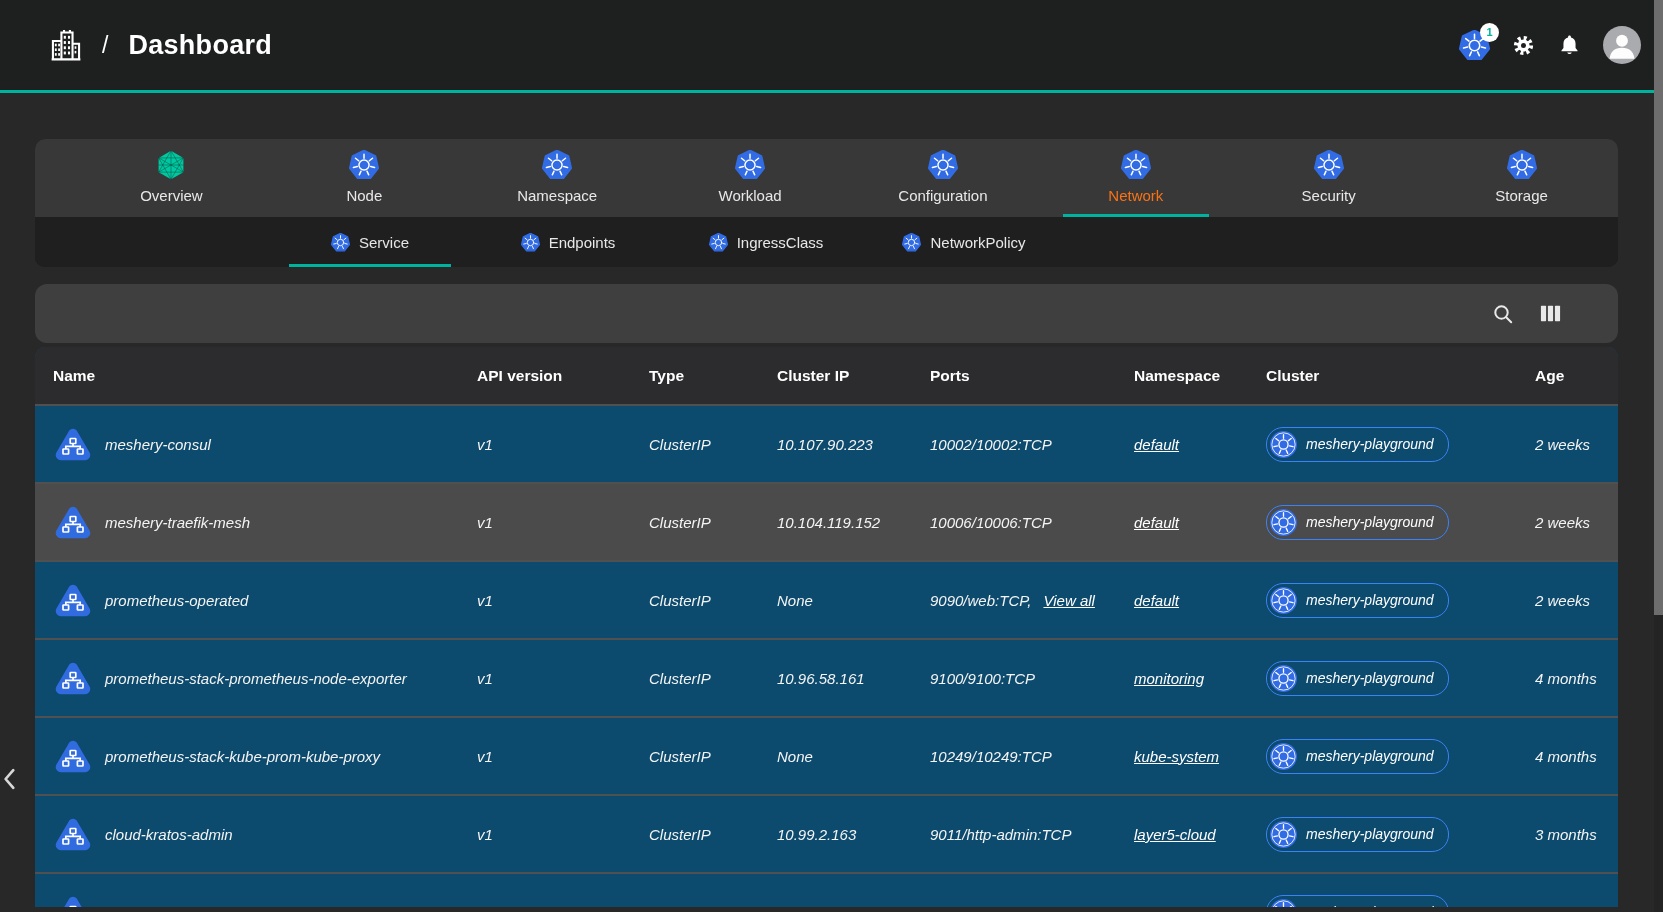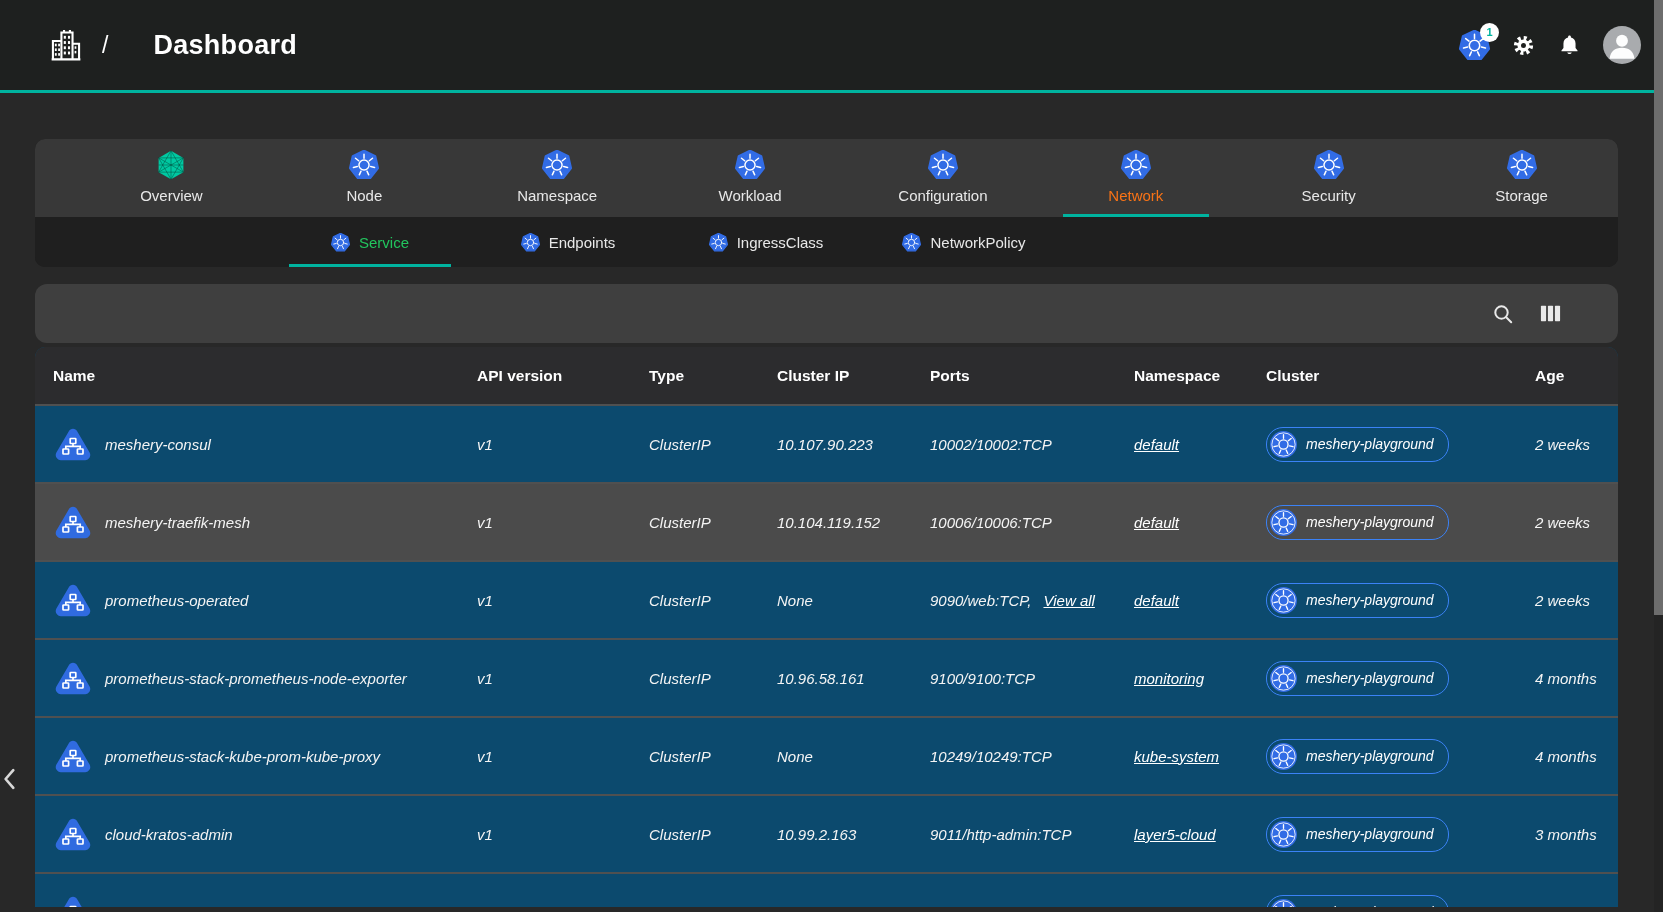--- a/index.html
+++ b/index.html
@@ -6,21 +6,21 @@
   body{
     width:1663px;height:912px;overflow:hidden;position:relative;
     background:#282828;color:#fff;
     font-family:"Liberation Sans",sans-serif;
   }
   
   .appbar{position:absolute;top:0;left:0;width:1663px;height:90px;background:#1e201f;
     display:flex;align-items:center;justify-content:space-between;}
   .appbar-left{display:flex;align-items:center;gap:20px;padding-left:50px;}
   .crumb-sep{font-size:23px;color:#fff;}
-  .page-title{font-size:27px;font-weight:700;letter-spacing:.3px;margin-left:25px;}
+  .page-title{font-size:27px;font-weight:700;letter-spacing:.3px;}
   .appbar-right{display:flex;align-items:center;gap:21px;padding-right:22px;}
   .ctx-wrap{position:relative;width:31px;height:31px;}
   .ctx-badge{position:absolute;top:-7px;right:-9px;width:19px;height:19px;border-radius:50%;
     background:#fff;color:#00B39F;font-size:11px;font-weight:700;
     display:flex;align-items:center;justify-content:center;}
   .iconbtn{display:flex;align-items:center;justify-content:center;cursor:pointer;}
   .greenline{position:absolute;top:90px;left:0;width:1663px;height:3px;background:#00B39F;}
 
   
   .card{position:absolute;left:35px;width:1583px;}
@@ -30,21 +30,21 @@
     padding-top:11px;gap:7px;position:relative;cursor:pointer;}
   .main-tab .ticon{width:30px;height:30px;}
   .main-tab .tlabel{font-size:15px;color:#e8e8e8;}
   .main-tab.sel .tlabel{color:#f97316;}
   .main-tab.sel:after{content:"";position:absolute;bottom:0;left:12%;width:76%;height:3px;background:#00B39F;}
   .sub-tabs{height:50px;background:#1f1f1f;display:flex;padding-left:236px;}
   .sub-tab{width:198px;display:flex;align-items:center;justify-content:center;gap:9px;
     position:relative;cursor:pointer;}
   .sub-tab .sicon{width:19px;height:19px;}
   .sub-tab .slabel{font-size:15px;color:#e8e8e8;}
-  .sub-tab.sel .slabel{color:#22c55e;}
+  .sub-tab.sel .slabel{color:#e5e5e5;}
   .sub-tab.sel:after{content:"";position:absolute;bottom:0;left:9%;width:82%;height:3px;background:#00B39F;}
 
   .toolbar{top:284px;height:59px;border-radius:12px;background:#3f3f3f;
     display:flex;align-items:center;justify-content:flex-end;gap:24px;padding-right:56px;box-sizing:border-box;}
 
   .table-card{top:347px;height:560px;border-radius:10px 10px 0 0;overflow:hidden;background:#0c4a6e;}
   .thead-row,.trow{display:grid;grid-template-columns:424px 172px 128px 153px 204px 132px 269px 1fr;
     padding-left:18px;align-items:center;box-sizing:border-box;}
   .thead-row{height:57px;background:#2c2c2e;font-weight:700;font-size:15.5px;}
   .trow{height:78px;border-top:2px solid #505050;font-size:15px;color:#f4f4f4;font-style:italic;}

